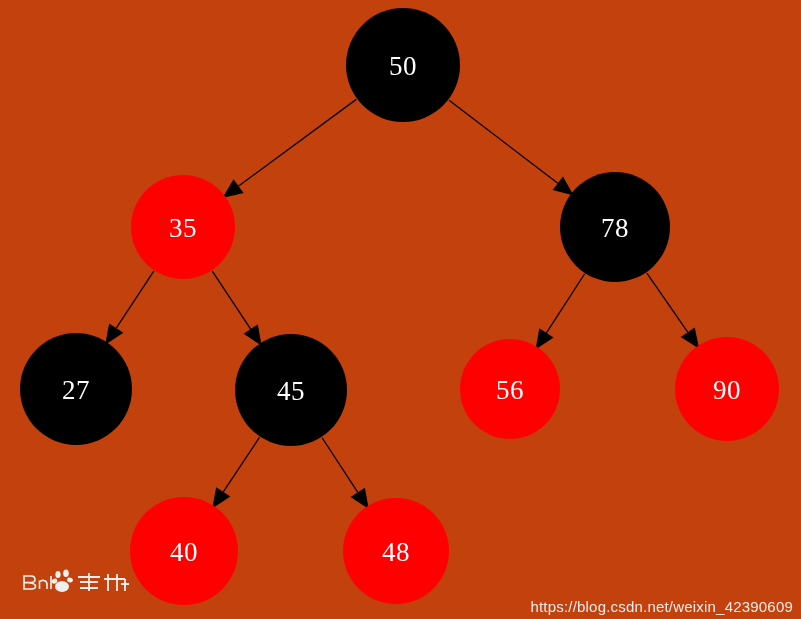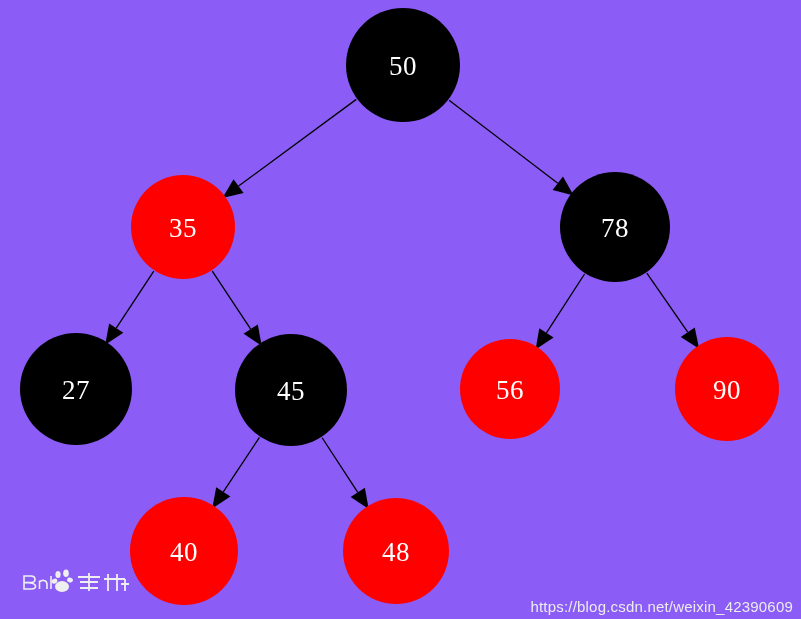--- a/index.html
+++ b/index.html
@@ -7,21 +7,21 @@
     padding: 0;
     background: #ffffff;
   }
   body {
     font-family: "Liberation Serif", serif;
   }
   #canvas {
     position: relative;
     width: 801px;
     height: 619px;
-    background: #8b5cf6;
+    background: #c2410c;
     overflow: hidden;
   }
   #tree-svg {
     position: absolute;
     left: 0;
     top: 0;
     width: 801px;
     height: 619px;
   }
   .node-label {

